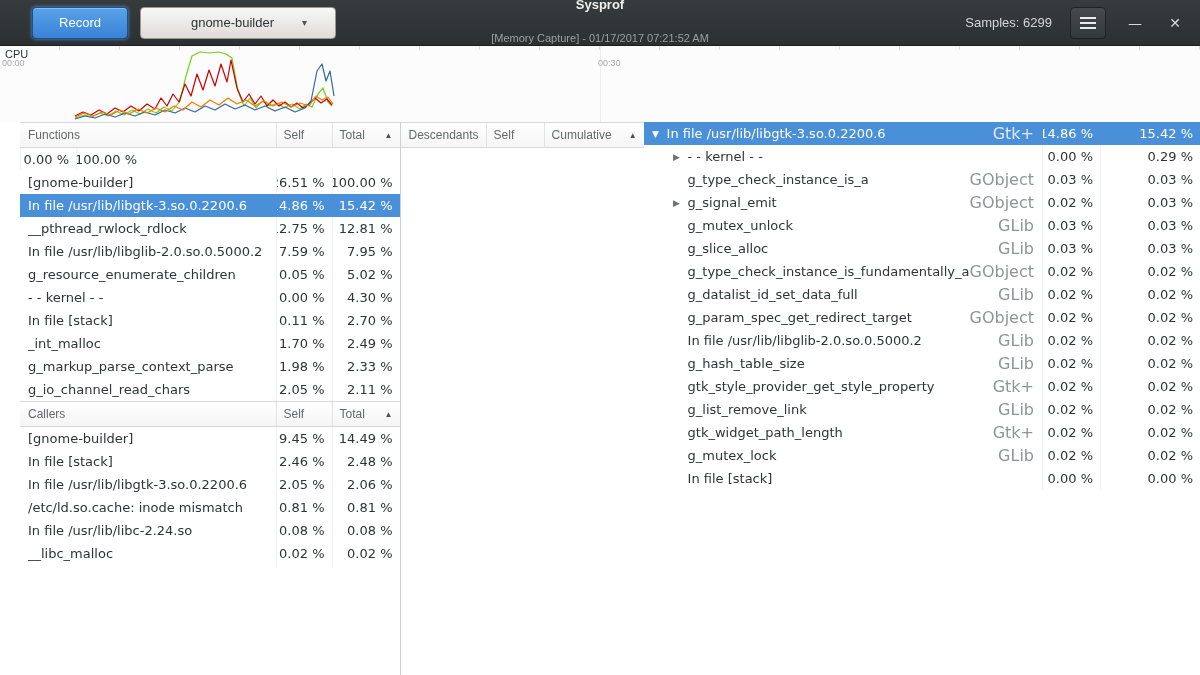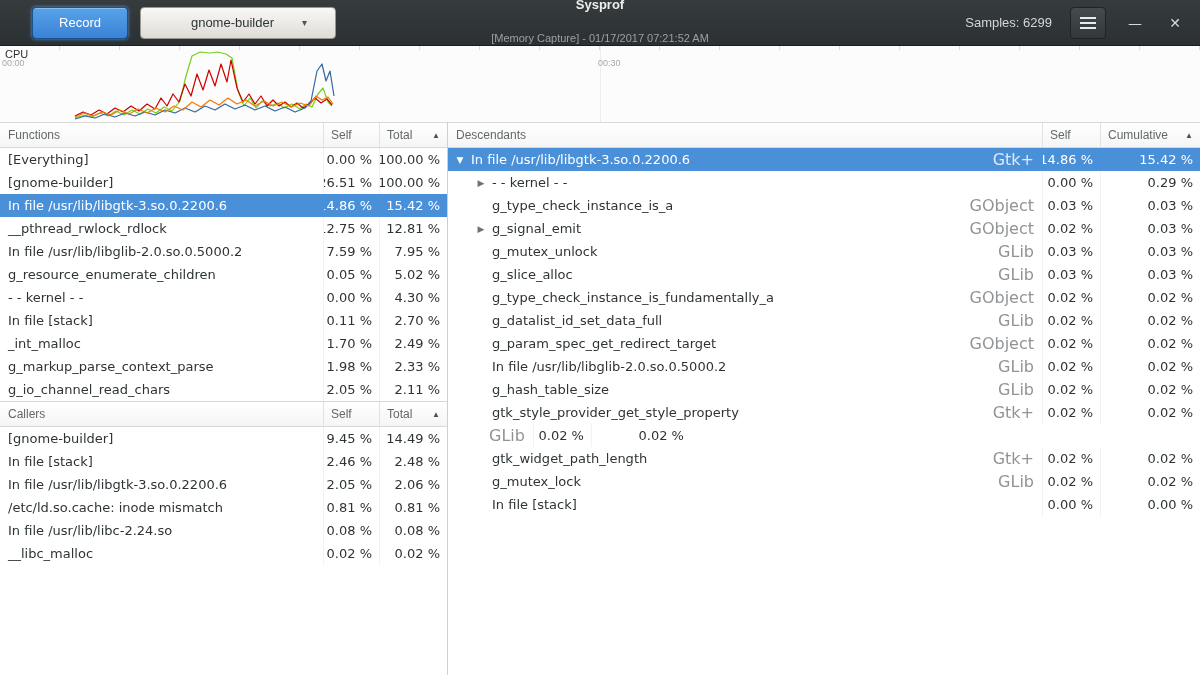--- a/index.html
+++ b/index.html
@@ -35,22 +35,22 @@
   .ticks { position:absolute; top:0; left:0; right:0; height:4px;
     background:repeating-linear-gradient(to right, transparent 0, transparent 59px, #dcdcdc 59px, #dcdcdc 60px); }
   .grid-mid { position:absolute; left:600px; top:0; bottom:0; width:1px; background:#ededed; }
   .cpu-label { position:absolute; top:2px; left:5px; font:11px "Liberation Sans", sans-serif; color:#2e3436; }
   .t-start { position:absolute; top:12px; left:2px; font:9px "Liberation Sans", sans-serif; color:#a9a9a9; }
   .t-mid { position:absolute; top:12px; left:598px; font:9px "Liberation Sans", sans-serif; color:#a9a9a9; }
   #cpu-svg { position:absolute; left:0; top:0; width:1200px; height:76px; }
 
   
   .main { display:flex; height:553px; }
-  .left-pane { width:448px; border-right:1px solid #cfcfcf; display:flex; flex-direction:column; background:#fff; }
-  .right-pane { flex:1; display:flex; flex-direction:column; background:#fff; }
+  .left-pane { width:448px; border-right:1px solid #cfcfcf; display:flex; flex-direction:column; background:#fff;margin-left:20px; }
+  .right-pane { flex:1; display:flex; background:#fff; }
 
   .thead { height:26px; flex:none; display:flex; align-items:stretch; background:linear-gradient(#ffffff,#f5f5f5);
     border-top:1px solid #d8d8d8; border-bottom:1px solid #d8d8d8; color:#636869;
     font:12px "Liberation Sans", sans-serif; }
   .hcell { display:flex; align-items:center; padding:0 7px; }
   .hcell + .hcell { border-left:1px solid #e2e2e2; }
   .h-name { flex:1; padding-left:8px; }
   .h-self { width:56px; }
   .h-total { width:68px; }
   .dh-self { width:58px; }
@@ -129,21 +129,20 @@
       <div class="hcell h-self">
           <span>Self</span>
         </div>
       <div class="hcell h-total">
         <span>Total</span>
         <span class="sort-arrow">▲</span>
       </div>
     </div>
     <div class="tbody" id="functions-body">
         <div class="trow">
-          <span class="cell cname">[Everything]</span>
           <span class="cell cnum cself">0.00 %</span>
           <span class="cell cnum ctotal">100.00 %</span>
         </div>
         <div class="trow">
           <span class="cell cname">[gnome-builder]</span>
           <span class="cell cnum cself">26.51 %</span>
           <span class="cell cnum ctotal">100.00 %</span>
         </div>
         <div class="trow selected">
           <span class="cell cname">In file /usr/lib/libgtk-3.so.0.2200.6</span>
@@ -332,20 +331,21 @@
         </div>
         <div class="trow drow child">
           <span class="cell cexp"></span>
           <span class="cell cname">gtk_style_provider_get_style_property</span>
           <span class="cell clib">Gtk+</span>
           <span class="cell cnum dself">0.02 %</span>
           <span class="cell cnum dcum">0.02 %</span>
         </div>
         <div class="trow drow child">
           <span class="cell cexp"></span>
+          <span class="cell cname">g_list_remove_link</span>
           <span class="cell clib">GLib</span>
           <span class="cell cnum dself">0.02 %</span>
           <span class="cell cnum dcum">0.02 %</span>
         </div>
         <div class="trow drow child">
           <span class="cell cexp"></span>
           <span class="cell cname">gtk_widget_path_length</span>
           <span class="cell clib">Gtk+</span>
           <span class="cell cnum dself">0.02 %</span>
           <span class="cell cnum dcum">0.02 %</span>

